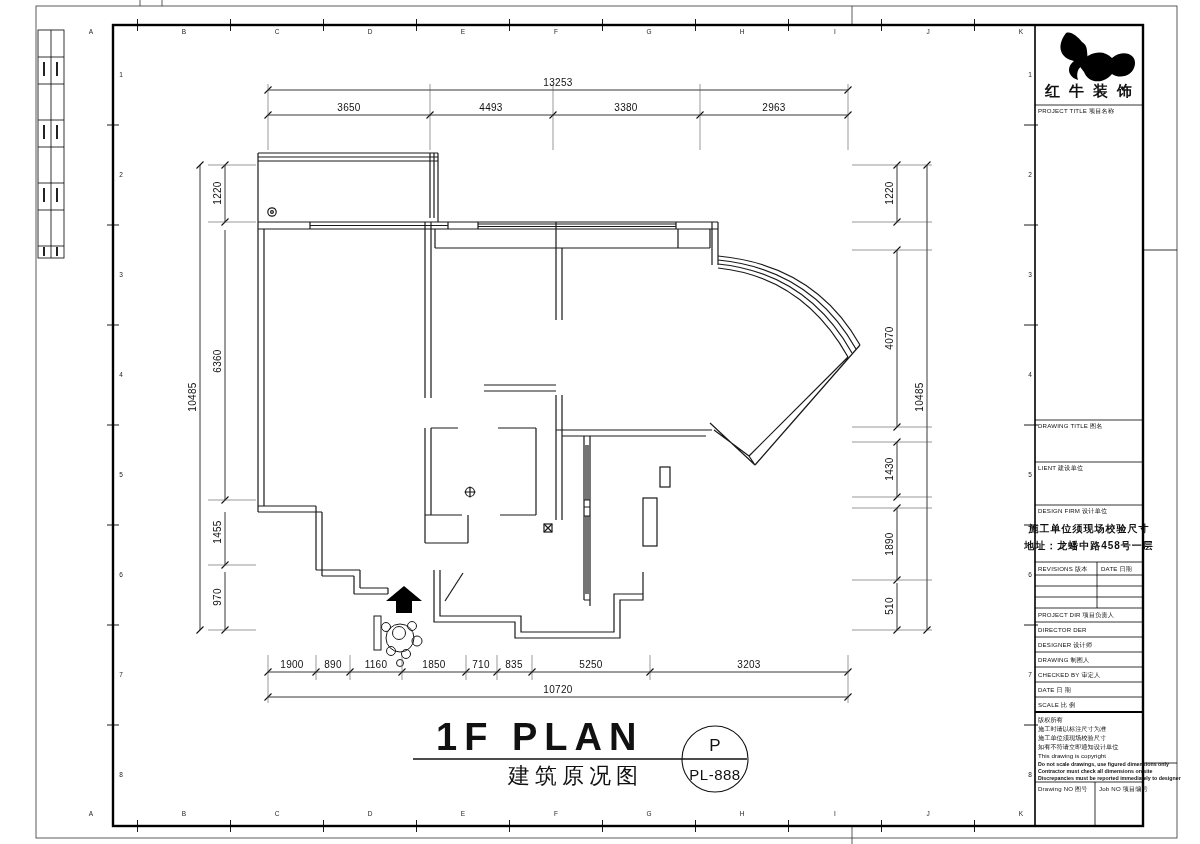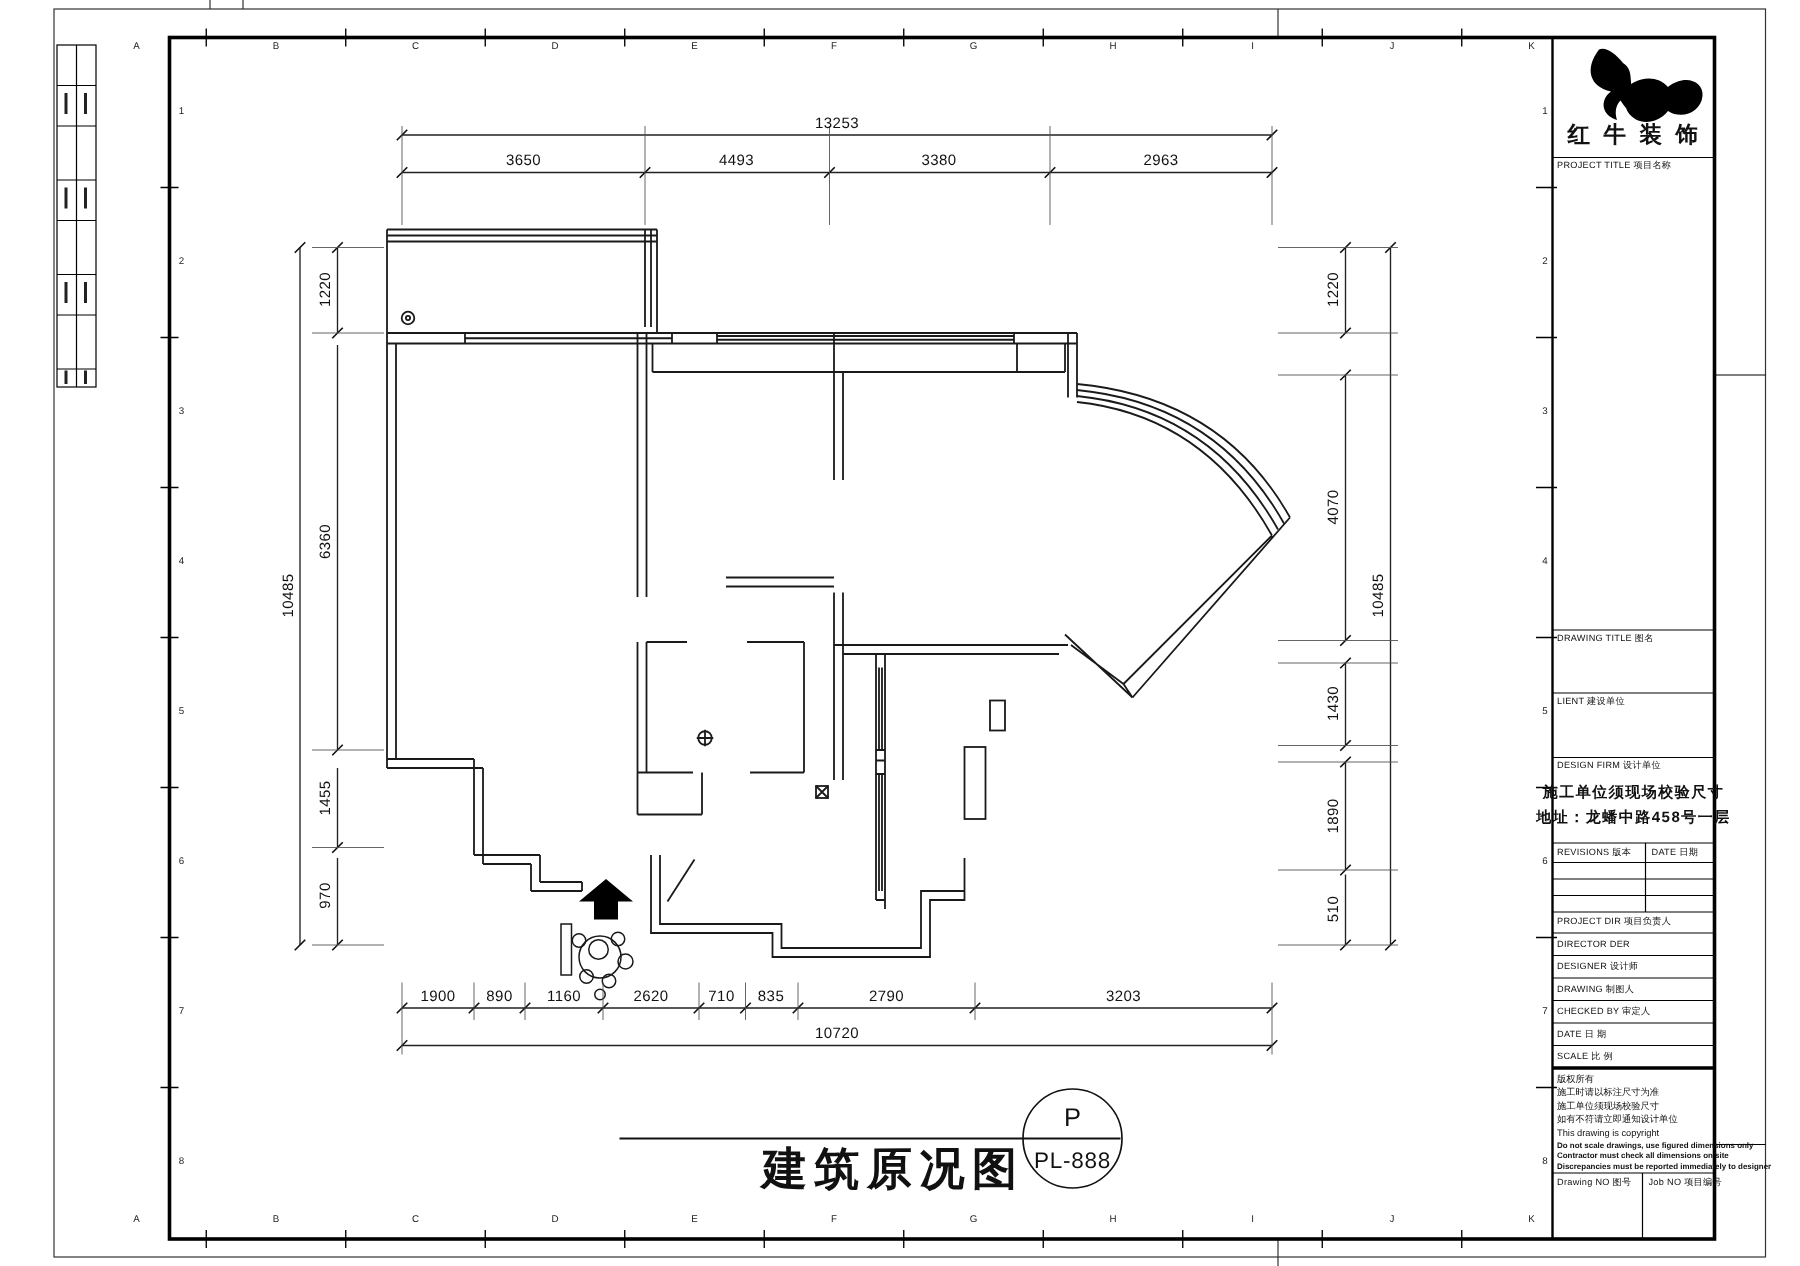--- a/index.html
+++ b/index.html
@@ -8,21 +8,21 @@
   svg{position:absolute;left:0;top:0}
   .t{position:absolute;white-space:nowrap;line-height:1;color:#111}
   .c{transform:translate(-50%,-50%)}
   .r{transform:translate(-50%,-50%) rotate(-90deg)}
   .dim{font-size:10px;letter-spacing:.3px}
   .grid{font-size:6.5px;color:#222}
   .tb{font-size:6.1px;letter-spacing:.2px}
   .logo-cn{font-size:15px;font-weight:bold;letter-spacing:9px}
   .company{font-size:10px;font-weight:bold;letter-spacing:1px}
   .big{font-size:38px;font-weight:bold;letter-spacing:7px}
-  .sub{font-size:30px;font-weight:bold;letter-spacing:5px}
+  .sub{font-size:22px;font-weight:normal;letter-spacing:5px}
   .bub-p{font-size:17px}
   .bub-n{font-size:15px;letter-spacing:.5px}
   .note{font-size:6.2px;line-height:1.4}
   .noteb{font-size:5.3px;font-weight:bold;line-height:1.35}
 </style>
 </head>
 <body>
 
 <div id="sheet">
 
@@ -214,40 +214,41 @@
 
   <div class="t c dim" style="left:558px;top:83px">13253</div>
   <div class="t c dim" style="left:349px;top:108px">3650</div>
   <div class="t c dim" style="left:491px;top:108px">4493</div>
   <div class="t c dim" style="left:626px;top:108px">3380</div>
   <div class="t c dim" style="left:774px;top:108px">2963</div>
 
   <div class="t c dim" style="left:292px;top:665px">1900</div>
   <div class="t c dim" style="left:333px;top:665px">890</div>
   <div class="t c dim" style="left:376px;top:665px">1160</div>
-  <div class="t c dim" style="left:434px;top:665px">2620</div>
+  <div class="t c dim" style="left:434px;top:665px">1850</div>
   <div class="t c dim" style="left:481px;top:665px">710</div>
   <div class="t c dim" style="left:514px;top:665px">835</div>
-  <div class="t c dim" style="left:591px;top:665px">2790</div>
+  <div class="t c dim" style="left:591px;top:665px">5250</div>
   <div class="t c dim" style="left:749px;top:665px">3203</div>
   <div class="t c dim" style="left:558px;top:690px">10720</div>
 
   <div class="t r dim" style="left:193px;top:397px">10485</div>
   <div class="t r dim" style="left:218px;top:193px">1220</div>
   <div class="t r dim" style="left:218px;top:361px">6360</div>
   <div class="t r dim" style="left:218px;top:532px">1455</div>
   <div class="t r dim" style="left:218px;top:597px">970</div>
 
   <div class="t r dim" style="left:920px;top:397px">10485</div>
   <div class="t r dim" style="left:890px;top:193px">1220</div>
   <div class="t r dim" style="left:890px;top:338px">4070</div>
   <div class="t r dim" style="left:890px;top:469px">1430</div>
   <div class="t r dim" style="left:890px;top:544px">1890</div>
   <div class="t r dim" style="left:890px;top:606px">510</div>
 
+  <div class="t big" style="left:436px;top:718px">1F PLAN</div>
   <div class="t sub" style="left:508px;top:765px">建筑原况图</div>
   <div class="t c bub-p" style="left:715px;top:745px">P</div>
   <div class="t c bub-n" style="left:715px;top:774px">PL-888</div>
 
   <div class="t c logo-cn" style="left:1093px;top:90px">红牛装饰</div>
 
   <div class="t tb" style="left:1038px;top:108px">PROJECT TITLE  项目名称</div>
   <div class="t tb" style="left:1038px;top:423px">DRAWING TITLE  图名</div>
   <div class="t tb" style="left:1038px;top:465px">LIENT  建设单位</div>
   <div class="t tb" style="left:1038px;top:508px">DESIGN FIRM  设计单位</div>

